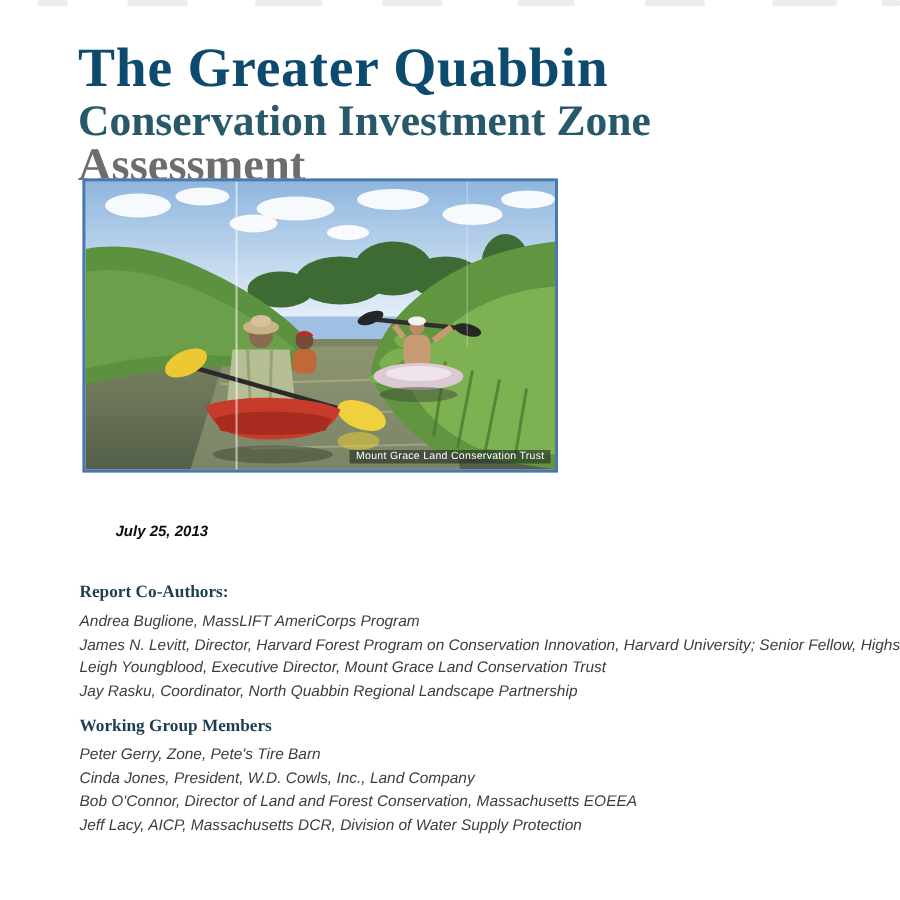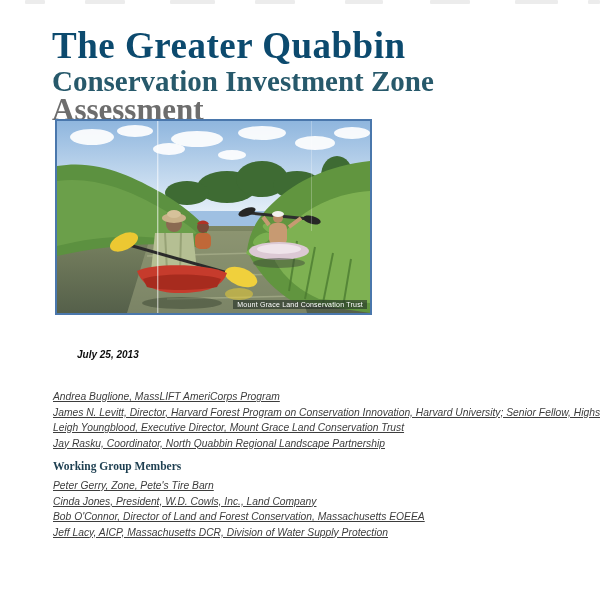--- a/index.html
+++ b/index.html
@@ -43,21 +43,20 @@
 
   .content{position:absolute;left:53px;top:389px;width:546px;}
   .section{margin-bottom:9px;}
   .section-heading{
     font-family:"Liberation Serif",serif;font-weight:bold;
     font-size:11.5px;line-height:13px;color:#1d3e50;margin:0 0 5px 0;
   }
   .section-item{
     font-style:italic;font-size:10.3px;line-height:15.5px;color:#3d3d3d;
     white-space:nowrap;
-    text-decoration:underline;
   }
 </style>
 </head>
 <body>
 
 <div class="top-artifact" style="left:25px;width:20px;"></div>
 <div class="top-artifact" style="left:85px;width:40px;"></div>
 <div class="top-artifact" style="left:170px;width:45px;"></div>
 <div class="top-artifact" style="left:255px;width:40px;"></div>
 <div class="top-artifact" style="left:345px;width:38px;"></div>
@@ -166,20 +165,21 @@
     <rect x="254" y="0" width="1" height="110" fill="#ffffff" opacity="0.25"></rect>
   </svg>
   <div class="photo-caption">Mount Grace Land Conservation Trust</div>
 </div>
 
 <div class="report-date">July 25, 2013</div>
 
 <div class="content">
 
   <div class="section">
+    <div class="section-heading">Report Co-Authors:</div>
     <div class="section-item">Andrea Buglione, MassLIFT AmeriCorps Program</div>
     <div class="section-item">James N. Levitt, Director, Harvard Forest Program on Conservation Innovation, Harvard University; Senior Fellow, Highstead</div>
     <div class="section-item">Leigh Youngblood, Executive Director, Mount Grace Land Conservation Trust</div>
     <div class="section-item">Jay Rasku, Coordinator, North Quabbin Regional Landscape Partnership</div>
   </div>
 
   <div class="section">
     <div class="section-heading">Working Group Members</div>
     <div class="section-item">Peter Gerry, Zone, Pete's Tire Barn</div>
     <div class="section-item">Cinda Jones, President, W.D. Cowls, Inc., Land Company</div>

